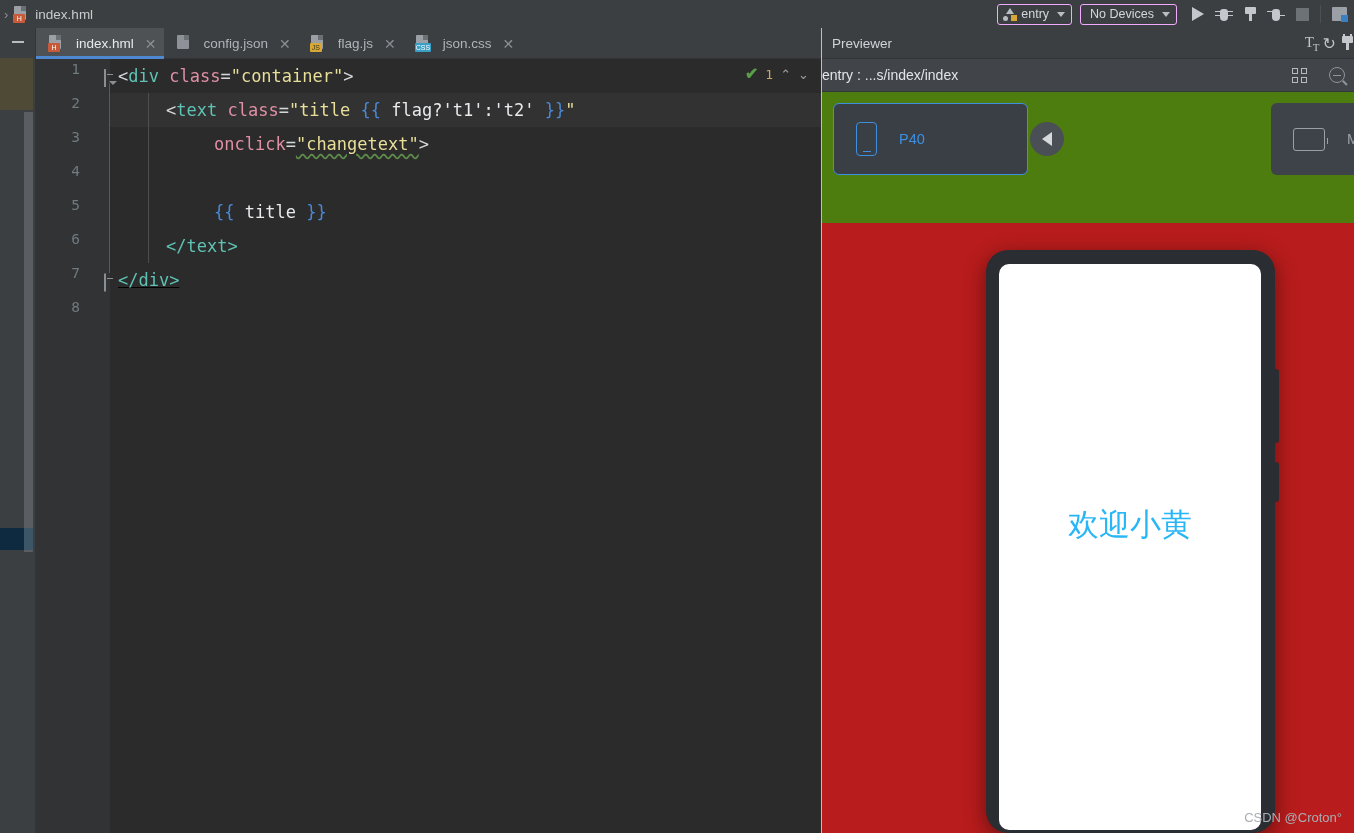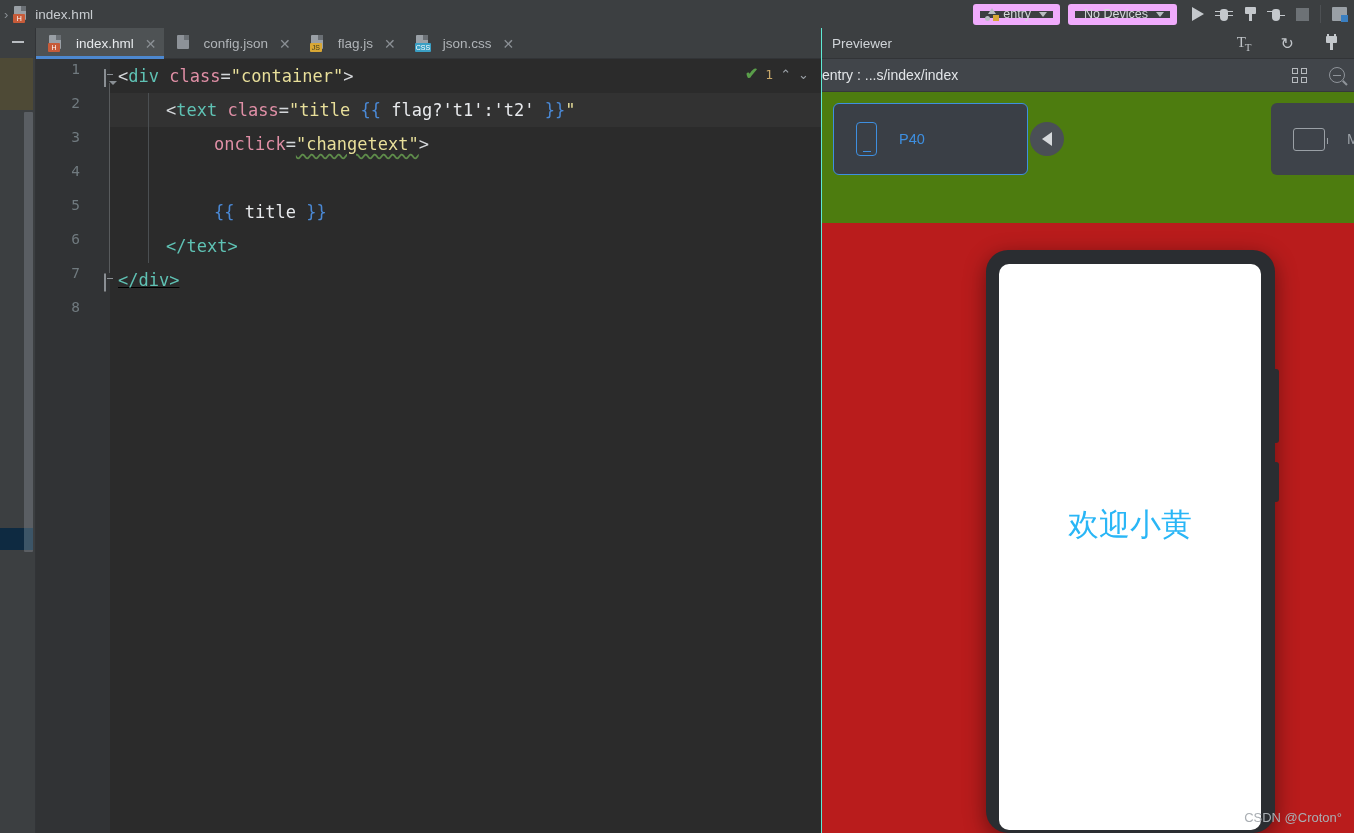--- a/index.html
+++ b/index.html
@@ -40,21 +40,21 @@
   .badge.js { background: #d8a735; color: #3b3b1e; }
   .badge.css { background: #3a9fc4; }
   .bc-name { color: #c8ccd0; font-size: 13.5px; }
 
   .toolbar {
     position: absolute; right: 0; top: 0; height: 28px;
     display: flex; align-items: center; gap: 0px; padding-right: 2px;
   }
   .combo {
     display: flex; align-items: center; height: 21px; padding: 0 6px 0 5px;
-    border: 7px solid #f0abfc; border-radius: 3px; background: #3c3f41;
+    border: 1px solid #f0abfc; border-radius: 3px; background: #3c3f41;
     color: #d4d7da; font-size: 12.5px; margin-right: 8px;
   }
   .combo .lbl { margin: 0 8px 0 4px; white-space: nowrap; }
   .combo .caret {
     width: 0; height: 0; border-left: 4px solid transparent; border-right: 4px solid transparent;
     border-top: 5px solid #b9bdc1;
   }
   .entry-ico { position: relative; width: 14px; height: 13px; flex: none; }
   .entry-ico i1 { position: absolute; left: 3px; top: 0; width: 0; height: 0;
     border-left: 4px solid transparent; border-right: 4px solid transparent; border-bottom: 6px solid #b8bdc2; }
@@ -160,21 +160,21 @@
   
   .previewer {
     position: absolute; left: 821px; top: 28px; width: 533px; height: 805px;
     background: #3c3f41; border-left: 1px solid #5eead4;
   }
   .pv-head {
     position: absolute; left: 0; top: 0; width: 533px; height: 31px;
     display: flex; align-items: center; border-bottom: 1px solid #323437;
   }
   .pv-title { color: #d0d4d8; font-size: 13.5px; padding-left: 10px; }
-  .pv-head-icons { position: absolute; right: 16px; top: 0; height: 31px; display: flex; align-items: center; gap: 30px; }
+  .pv-head-icons { position: absolute; right: 0; top: 0; height: 31px; display: flex; align-items: center; gap: 4px; }
   .ico-tt { color: #c0c4c8; font-size: 15px; font-family: "Liberation Serif", serif; letter-spacing: -1px; }
   .ico-refresh { color: #c0c4c8; font-size: 16px; }
 
   .pv-sub {
     position: absolute; left: 0; top: 31px; width: 533px; height: 33px;
     display: flex; align-items: center; background: #41454a; border-bottom: 1px solid #35383b;
   }
   .pv-entry { color: #e2e5e8; font-size: 14px; }
   .pv-sub-icons { position: absolute; right: 10px; display: flex; align-items: center; gap: 22px; }
   .grid4 { display: grid; grid-template-columns: 6px 6px; grid-template-rows: 6px 6px; gap: 3px; }

